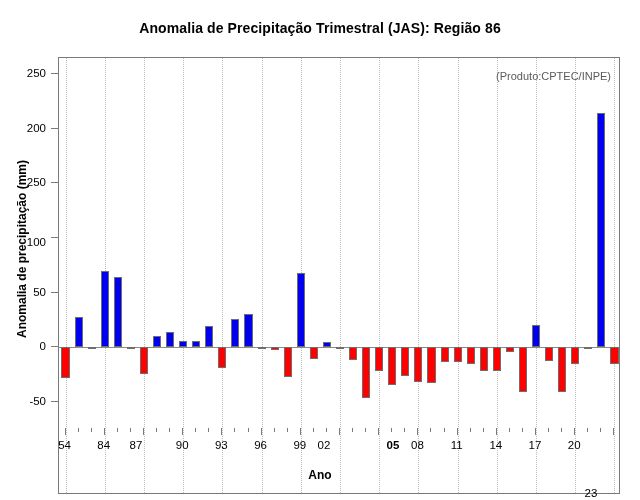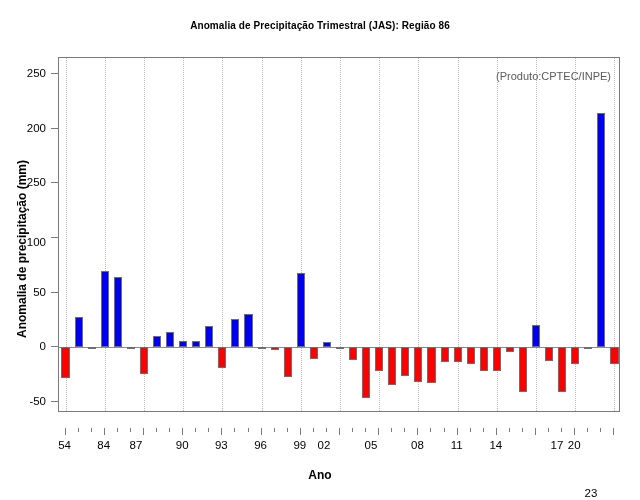--- a/index.html
+++ b/index.html
@@ -19,31 +19,31 @@
     width: 640px;
     height: 500px;
     background: #ffffff;
   }
   #chart-title {
     position: absolute;
     left: 0;
     top: 20px;
     width: 640px;
     text-align: center;
-    font-size: 10px;
+    font-size: 14px;
     font-weight: bold;
     letter-spacing: 0.1px;
   }
   
   #plot-area {
     position: absolute;
     left: 58px;
     top: 57px;
     width: 562px;
-    height: 355px;
+    height: 437px;
     border: 1px solid #7a7a7a;
     box-sizing: border-box;
     overflow: hidden;
   }
   .vgrid {
     position: absolute;
     top: 0;
     bottom: 0;
     width: 0;
     border-left: 1px dotted #bcbcbc;
@@ -274,24 +274,24 @@
         <div class="xtick-mark" style="left: 600.395px; height: 4px;"></div>
         <div class="xtick-mark" style="left: 613.465px; height: 7px;"></div>
         <div class="xtick-label" style="left: 64.5349px;">54</div>
         <div class="xtick-label" style="left: 103.744px;">84</div>
         <div class="xtick-label" style="left: 136px;">87</div>
         <div class="xtick-label" style="left: 182.163px;">90</div>
         <div class="xtick-label" style="left: 221.372px;">93</div>
         <div class="xtick-label" style="left: 260.581px;">96</div>
         <div class="xtick-label" style="left: 299.791px;">99</div>
         <div class="xtick-label" style="left: 324px;">02</div>
-        <div class="xtick-label" style="left: 371px;">05</div>
+        <div class="xtick-label" style="left: 393px; font-weight: bold;">05</div>
         <div class="xtick-label" style="left: 417.419px;">08</div>
         <div class="xtick-label" style="left: 456.628px; text-align: right;">11</div>
         <div class="xtick-label" style="left: 495.837px;">14</div>
-        <div class="xtick-label" style="left: 557px; text-align: center;">17</div>
+        <div class="xtick-label" style="left: 535px; text-align: center;">17</div>
         <div class="xtick-label" style="left: 574.256px;">20</div>
         <div class="xtick-label" style="left: 591px; margin-top: 48px;">23</div>
       </div>
     <div id="x-axis-title">Ano</div>
   </div>
 
 </div>
 
 </body></html>

